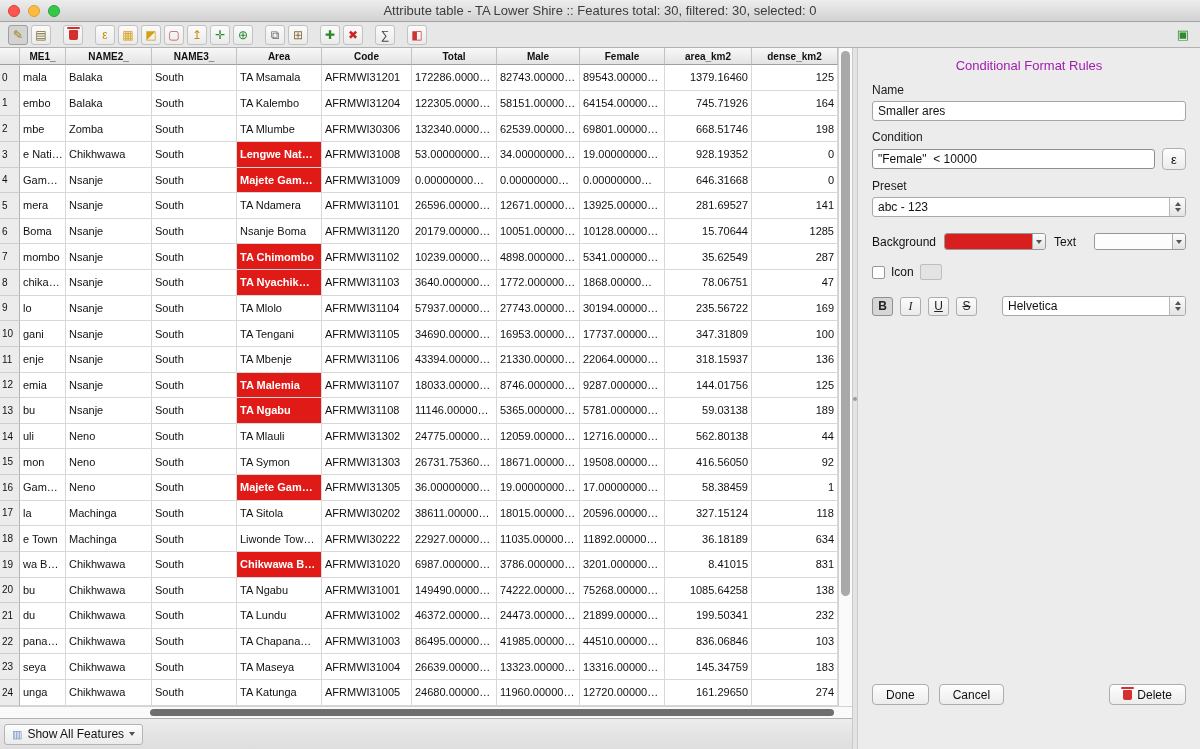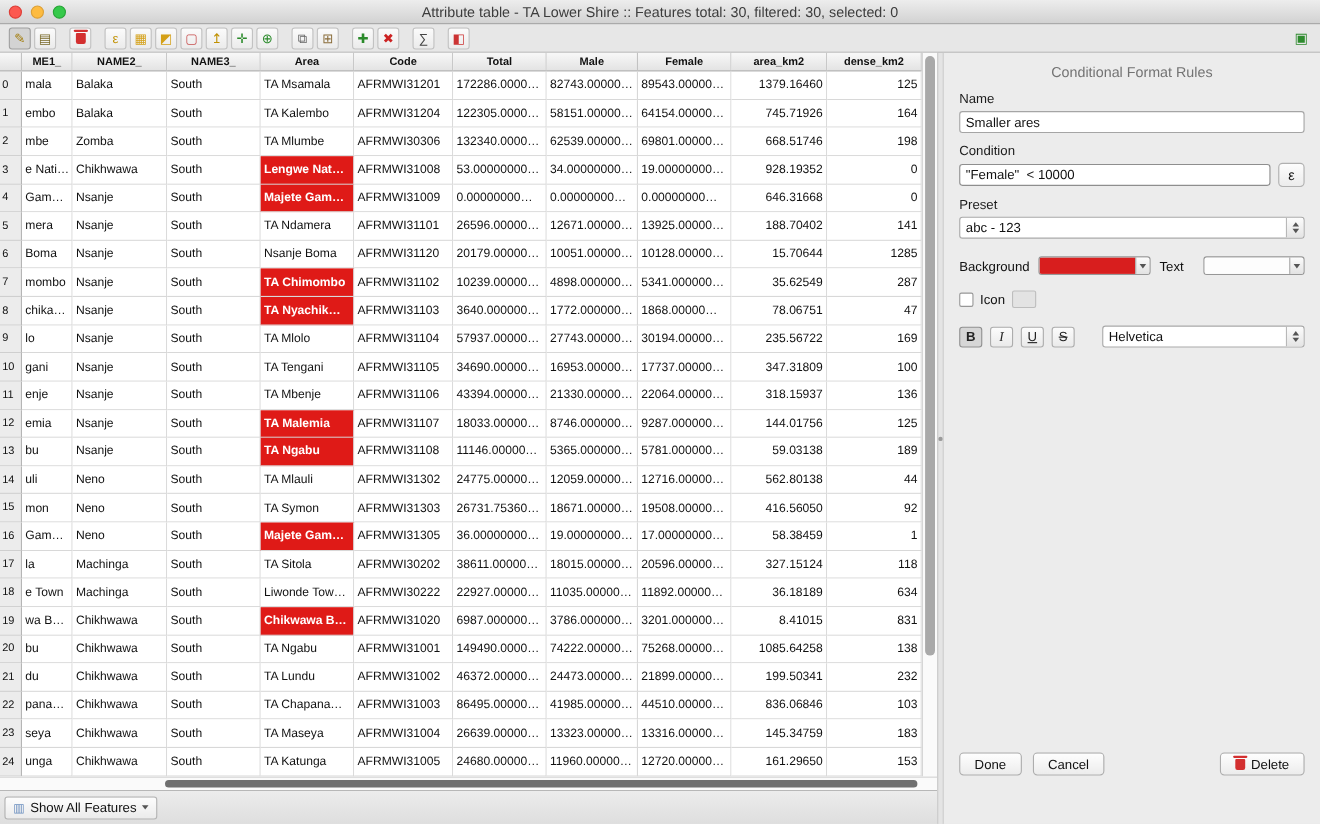--- a/index.html
+++ b/index.html
@@ -70,21 +70,21 @@
     background:#fafafa; border-top:1px solid #d2d2d2; }
   .hthumb { position:absolute; top:2px; left:150px; right:18px; height:7px;
     background:#6f6f6f; border-radius:3.5px; }
   
   .splitter { width:6px; background:#e4e4e4; border-left:1px solid #c9c9c9;
     border-right:1px solid #c9c9c9; position:relative; }
   .splitter .dot { position:absolute; top:50%; left:50%; width:4px; height:4px;
     margin:-2px 0 0 -2px; border-radius:2px; background:#9a9a9a; }
   
   .panel { flex:1; position:relative; background:#ececec; padding:8px 14px; }
-  .panel-title { text-align:center; font-size:13px; color:#737373; margin:2px 0 10px; }
+  .panel-title { text-align:center; font-size:13px; color:#a21caf; margin:2px 0 10px; }
   .plabel { font-size:12px; color:#1c1c1c; margin:9px 0 4px; }
   .tinput {
     width:100%; height:20px; border:1px solid #a5a5a5; border-radius:3px; background:#fff;
     font-size:12px; font-family:"Liberation Sans",sans-serif; padding:0 5px; color:#111;
   }
   .cond-row { display:flex; gap:7px; align-items:center; }
   .cond-row .tinput { flex:1; border-color:#8e8e8e; }
   .eps-btn { width:24px; height:22px; border:1px solid #b0b0b0; border-radius:4px;
     background:linear-gradient(#fdfdfd,#ececec); font-size:13px; display:flex;
     align-items:center; justify-content:center; }
@@ -256,21 +256,21 @@
             <div class="tr">
               <div class="rn">5</div>
               <div class="td" style="width: 46px;">mera</div>
               <div class="td" style="width: 86px;">Nsanje</div>
               <div class="td" style="width: 85px;">South</div>
               <div class="td" style="width: 85px;">TA Ndamera</div>
               <div class="td" style="width: 90px;">AFRMWI31101</div>
               <div class="td" style="width: 85px;">26596.00000…</div>
               <div class="td" style="width: 83px;">12671.00000…</div>
               <div class="td" style="width: 85px;">13925.00000…</div>
-              <div class="td right" style="width: 87px;">188.70402</div>
+              <div class="td right" style="width: 87px;">281.69527</div>
               <div class="td right" style="width: 86px;">141</div>
             </div>
             <div class="tr">
               <div class="rn">6</div>
               <div class="td" style="width: 46px;">Boma</div>
               <div class="td" style="width: 86px;">Nsanje</div>
               <div class="td" style="width: 85px;">South</div>
               <div class="td" style="width: 85px;">Nsanje Boma</div>
               <div class="td" style="width: 90px;">AFRMWI31120</div>
               <div class="td" style="width: 85px;">20179.00000…</div>
@@ -504,21 +504,21 @@
               <div class="rn">24</div>
               <div class="td" style="width: 46px;">unga</div>
               <div class="td" style="width: 86px;">Chikhwawa</div>
               <div class="td" style="width: 85px;">South</div>
               <div class="td" style="width: 85px;">TA Katunga</div>
               <div class="td" style="width: 90px;">AFRMWI31005</div>
               <div class="td" style="width: 85px;">24680.00000…</div>
               <div class="td" style="width: 83px;">11960.00000…</div>
               <div class="td" style="width: 85px;">12720.00000…</div>
               <div class="td right" style="width: 87px;">161.29650</div>
-              <div class="td right" style="width: 86px;">153</div>
+              <div class="td right" style="width: 86px;">274</div>
             </div>
           </div>
         <div class="vscroll">
           <div class="vthumb"></div>
         </div>
         <div class="hscroll">
           <div class="hthumb"></div>
         </div>
       </div>
       <div class="bottom-bar">

